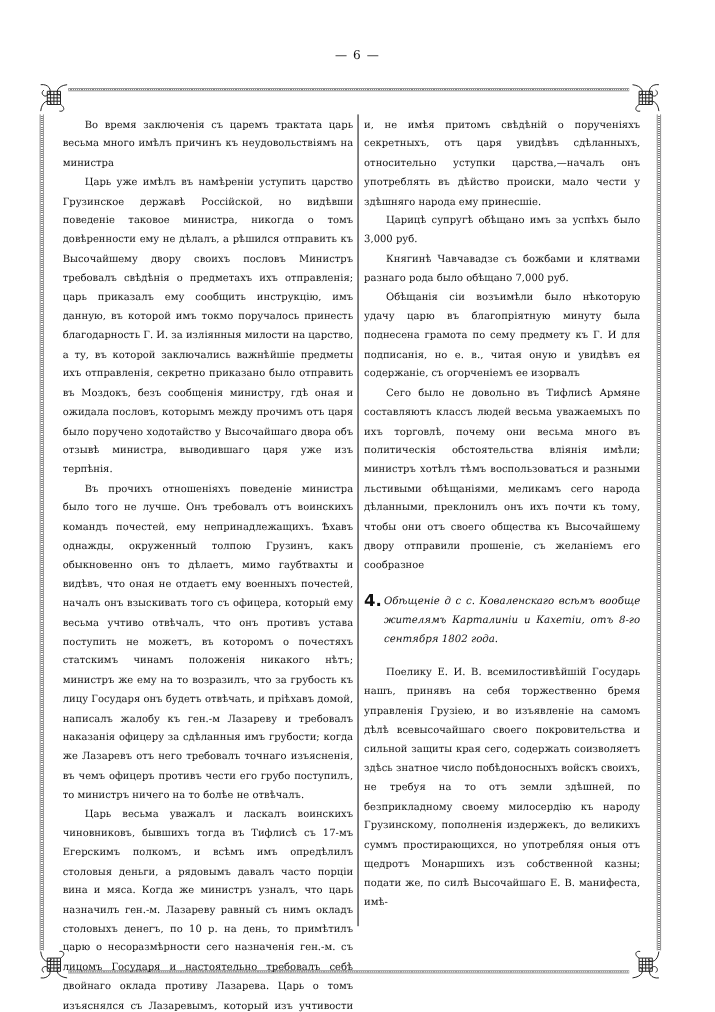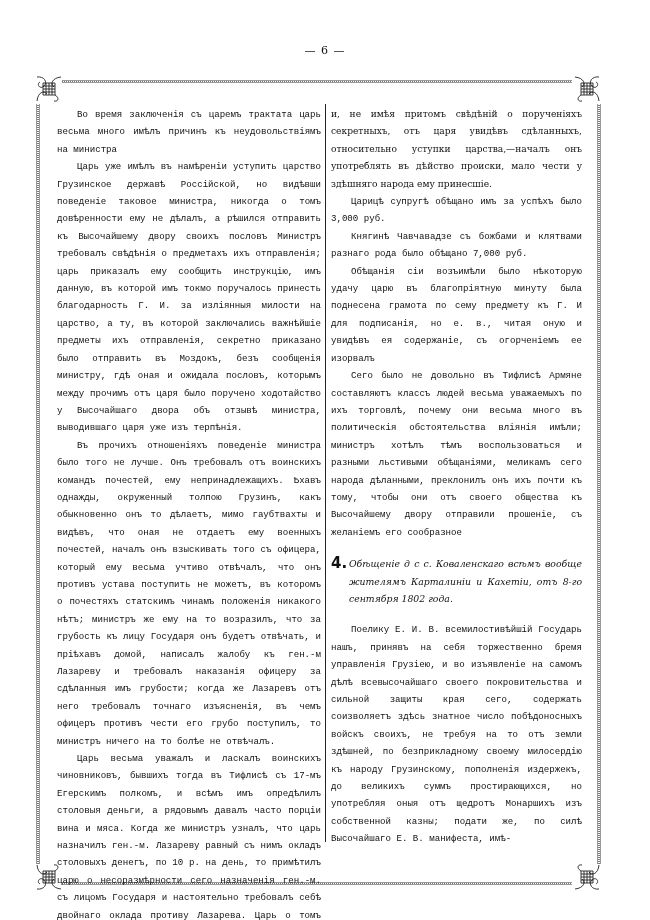--- a/index.html
+++ b/index.html
@@ -10,21 +10,21 @@
   .frame-h { position:absolute; height:3px;
          background:repeating-linear-gradient(90deg,#777 0 1px,#fff 1px 2px);
          border-top:1px solid #999; border-bottom:1px solid #999; box-sizing:border-box; }
   .frame-v { position:absolute; width:4px;
          background:repeating-linear-gradient(0deg,#777 0 1px,#fff 1px 2px);
          border-left:1px solid #999; border-right:1px solid #999; box-sizing:border-box; }
   .corner { position:absolute; width:30px; height:30px; }
   .col { position:absolute; top:106px; font-size:9.1px; line-height:17.4px;
          text-align:justify; }
   .col p { margin:0; }
-  .col p.indent { text-indent:2.2em;font-family:Liberation Mono, monospace; }
+  .col p.indent { text-indent:2.2em; }
   .col-left { left:57px; width:264px; }
   .col-right { left:331px; width:251px; }
   .divider { position:absolute; left:325px; top:104px; width:1px; height:738px; background:#222; }
   .section-head { display:flex; margin-top:14px; margin-bottom:14px; }
   .section-num { font-family:"DejaVu Sans","Liberation Sans",sans-serif; font-weight:bold;
          font-size:15px; width:18px; line-height:17px; }
   .section-title { font-style:italic; flex:1; font-size:9.3px; line-height:17.4px; text-align:justify; }
 </style>
 </head>
 <body>

